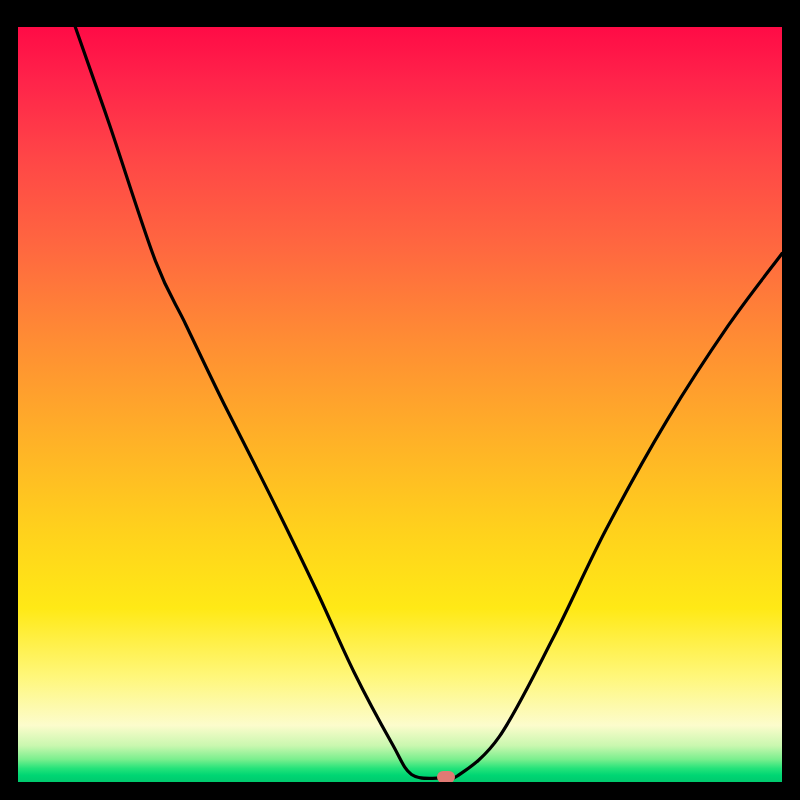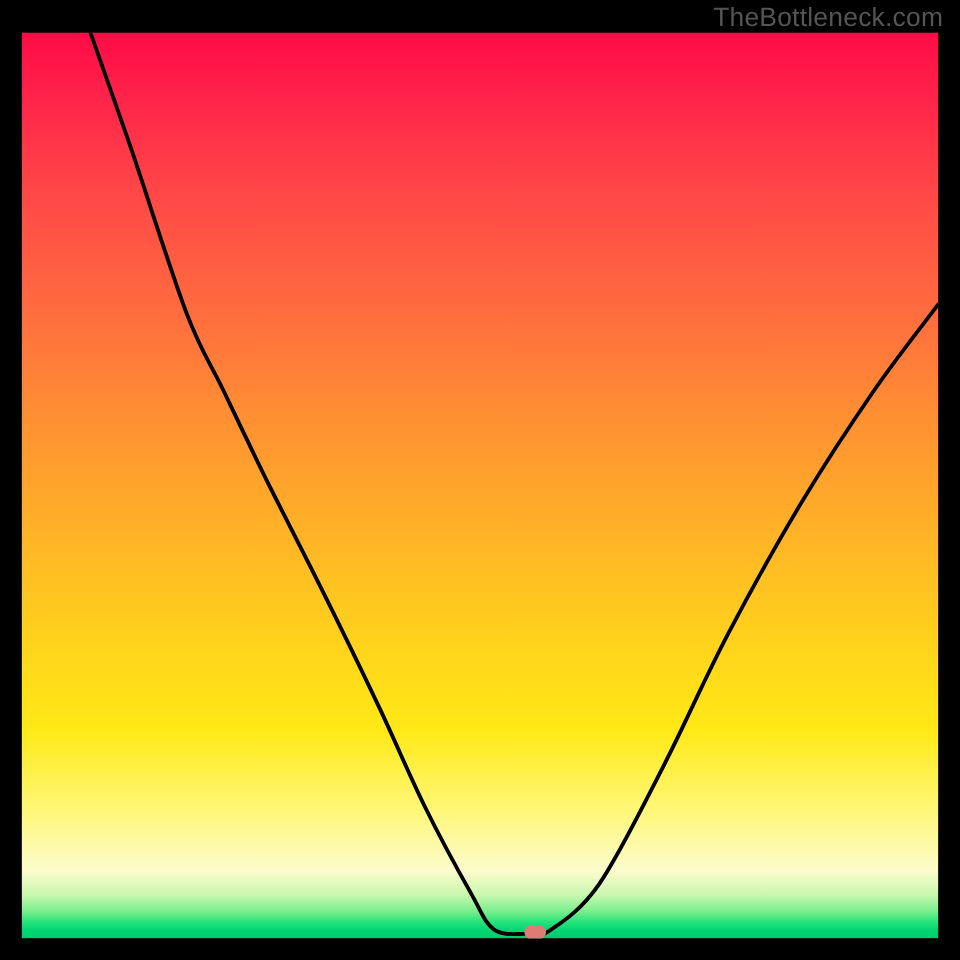--- a/index.html
+++ b/index.html
@@ -73,21 +73,20 @@
     background: #e07a74;
     z-index: 12;
     transform: translate(-50%, -50%);
   }
 </style>
 </head>
 <body>
 
 <div class="frame">
 
-  <div class="watermark">TheBottleneck.com</div>
 
   <div class="plot">
     <div class="grad"></div>
 
     <svg class="curve" viewBox="0 0 764 755" preserveAspectRatio="none">
       <path id="curve-path" fill="none" stroke="#000" stroke-width="3.2" stroke-linecap="round" stroke-linejoin="round" d="M 57.3 0.0 C 63.0 16.4, 78.3 59.1, 91.7 98.2 C 105.0 137.2, 124.8 200.7, 137.5 234.1 C 150.3 267.4, 156.6 274.3, 168.1 298.2 C 179.5 322.1, 192.3 349.2, 206.3 377.5 C 220.3 405.8, 236.8 437.3, 252.1 468.1 C 267.4 498.9, 284.0 532.9, 298.0 562.5 C 312.0 592.0, 323.4 619.7, 336.2 645.5 C 348.9 671.3, 364.8 700.3, 374.4 717.3 C 383.9 734.2, 385.8 741.8, 393.5 747.5 C 401.1 753.1, 412.6 751.0, 420.2 751.2 C 427.8 751.5, 429.1 755.9, 439.3 749.0 C 449.5 742.0, 465.4 732.6, 481.3 709.7 C 497.2 686.8, 517.0 646.2, 534.8 611.6 C 552.6 576.9, 569.2 538.6, 588.3 502.1 C 607.4 465.6, 629.0 426.6, 649.4 392.6 C 669.8 358.6, 691.4 325.9, 710.5 298.2 C 729.6 270.5, 755.1 238.5, 764.0 226.5"></path>
     </svg>
 
     <div class="marker" id="marker" style="left: 427.84px; top: 750.47px;"></div>
   </div>

